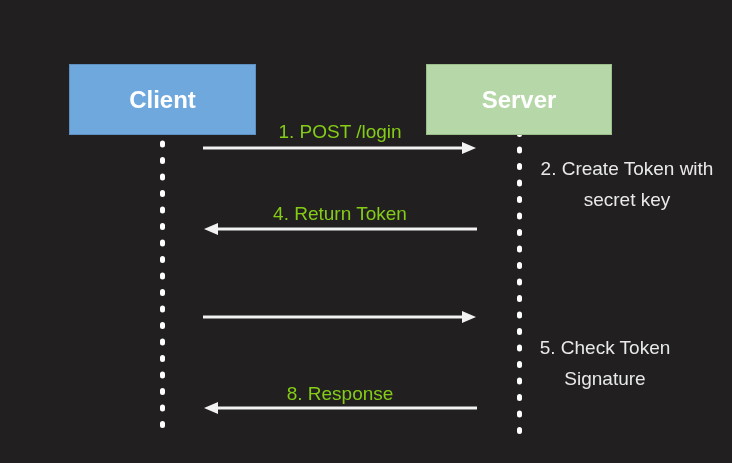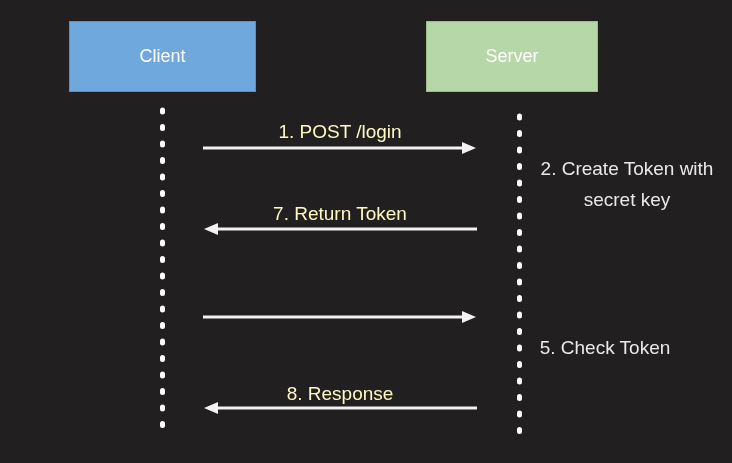--- a/index.html
+++ b/index.html
@@ -7,28 +7,29 @@
     position:relative;
     width:732px;height:463px;
     background:#211f20;
     overflow:hidden;
     font-family:"Liberation Sans", sans-serif;
   }
   .layer{position:absolute;left:0;top:0;}
   .actor{
     position:absolute;
     display:flex;align-items:center;justify-content:center;
-    color:#ffffff;font-size:18px;font-weight:400;
+    color:#ffffff;font-size:24px;font-weight:700;
     box-sizing:border-box;
+    margin-top:43px;
   }
   .actor.client{left:69px;top:21px;width:187px;height:71px;background:#6fa8dc;border:1px solid #5d8fc0;}
-  .actor.server{left:426px;top:21px;width:172px;height:71px;background:#b6d7a8;border:1px solid #9bbd8a;}
+  .actor.server{left:426px;top:21px;width:186px;height:71px;background:#b6d7a8;border:1px solid #9bbd8a;}
   .msg-label{
     position:absolute;left:203px;width:274px;height:22px;
-    text-align:center;color:#fef9c3;font-size:19px;line-height:22px;
+    text-align:center;color:#84cc16;font-size:19px;line-height:22px;
     white-space:nowrap;
   }
   .msg1{top:121px;}
   .msg3{top:203px;}
   .msg4{top:291px;}
   .msg6{top:383px;}
   .note{
     position:absolute;text-align:center;color:#e9e9e9;
     font-size:19px;line-height:31px;white-space:nowrap;
   }
@@ -70,24 +71,25 @@
   </svg>
 
   <div class="actor client">
     <span>Client</span>
   </div>
   <div class="actor server">
     <span>Server</span>
   </div>
 
   <div class="msg-label msg1">1. POST /login</div>
-  <div class="msg-label msg3">7. Return Token</div>
+  <div class="msg-label msg3">4. Return Token</div>
   <div class="msg-label msg6">8. Response</div>
 
   <div class="note note2">
     <div>2. Create Token with</div>
     <div>secret key</div>
   </div>
   <div class="note note5">
     <div>5. Check Token</div>
+    <div>Signature</div>
   </div>
 
 </div>
 
 </body></html>

